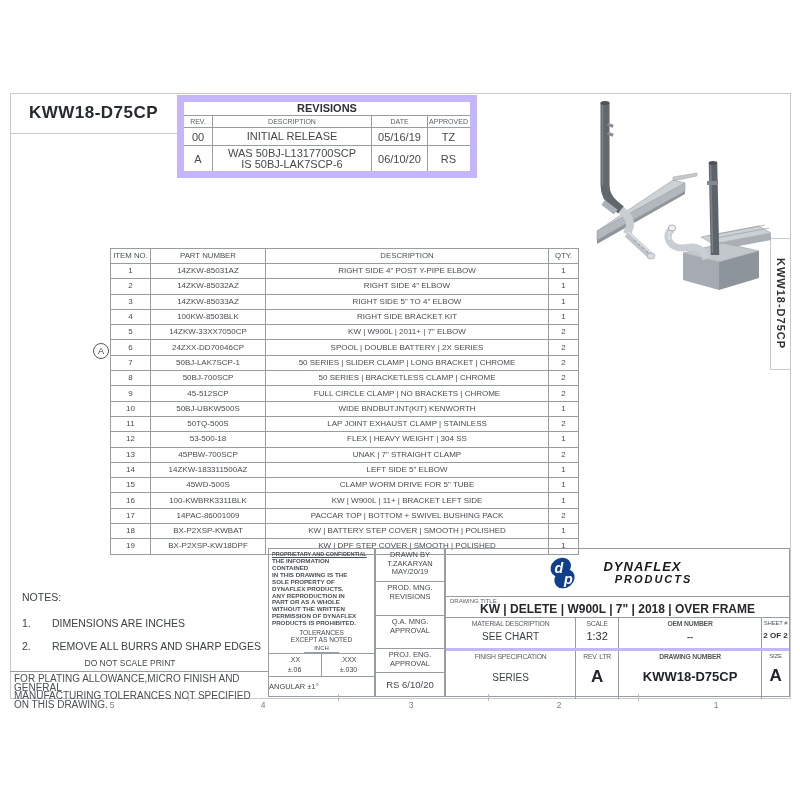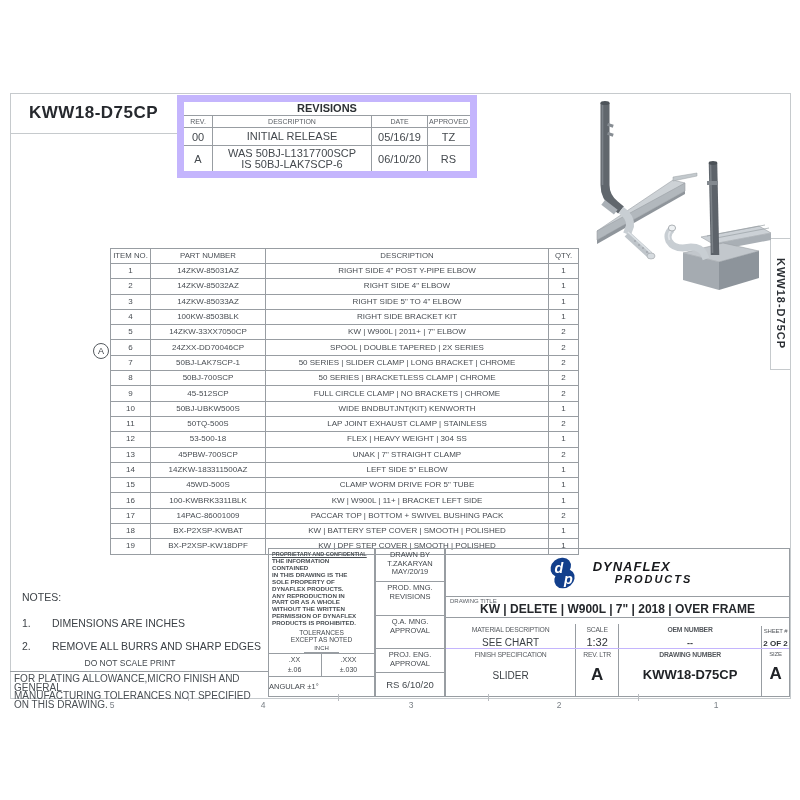--- a/index.html
+++ b/index.html
@@ -68,29 +68,29 @@
   .appr{left:375px;top:548px;width:70px;height:149px;border:1px solid #989da2;box-sizing:border-box;
         display:flex;flex-direction:column;font-size:7.5px;color:#44494e;text-align:center;}
   .appr>div{border-bottom:1px solid #989da2;line-height:8.6px;display:flex;flex-direction:column;
             justify-content:flex-start;padding-top:2px;box-sizing:border-box;}
   .appr>div:last-child{border-bottom:none;}
   .ar1{height:33px;} .ar2{height:34px;} .ar3{height:33px;} .ar4{height:24px;}
   .ar5{height:23px;font-size:9.5px;justify-content:center !important;font-weight:normal;}
   
   .tb{left:445px;top:548px;width:345px;height:149px;border:1px solid #989da2;box-sizing:border-box;}
   .logo-row{height:47px;border-bottom:1px solid #989da2;display:flex;align-items:center;justify-content:center;gap:6px;}
-  .logo-words{display:flex;flex-direction:column;line-height:13px;}
+  .logo-words{display:flex;flex-direction:column;line-height:13px;text-align:center;}
   .logo-w1{font-size:13px;font-weight:bold;font-style:italic;letter-spacing:1px;color:#17191c;}
   .logo-w2{font-size:11px;font-weight:bold;font-style:italic;letter-spacing:2px;color:#17191c;margin-left:22px;}
   .title-row{height:20px;border-bottom:1px solid #989da2;position:relative;padding-left:44px;}
   .title-label{position:absolute;left:4px;top:1px;font-size:6px;color:#5a5f65;}
   .title-text{position:absolute;left:0;bottom:1px;width:100%;text-align:center;font-size:12px;
               font-weight:bold;color:#24272b;}
   .tb-grid{display:flex;}
-  .tb-grid.r1{height:30px;border-bottom:1px solid #c4b5fd;align-items:flex-end;}
+  .tb-grid.r1{height:30px;border-bottom:3px solid #c4b5fd;}
   .tb-grid.r2{height:48px;}
   .tb-cell{box-sizing:border-box;text-align:center;position:relative;}
   .tb-cell+.tb-cell{border-left:1px solid #989da2;}
   .cw1{width:130px;} .cw2{width:43px;} .cw3{width:144px;} .cw4{width:28px;}
   .cell-label{font-size:6.8px;color:#55595e;margin-top:2px;letter-spacing:-.2px;}
   .cell-label.b{font-weight:bold;}
   .cell-label.s{font-size:6px;}
   .v-mat{font-size:10px;margin-top:4px;color:#3a3f44;}
   .v-scale{font-size:11px;margin-top:3px;color:#2e3237;}
   .v-oem{font-size:9px;font-weight:bold;margin-top:5px;color:#3a3f44;}
@@ -187,21 +187,21 @@
         <tr>
           <td>5</td>
           <td>14ZKW-33XX7050CP</td>
           <td>KW | W900L | 2011+ | 7" ELBOW</td>
           <td>2</td>
         </tr>
 
         <tr>
           <td>6</td>
           <td>24ZXX-DD70046CP</td>
-          <td>SPOOL | DOUBLE TAPERED | 2X SERIES</td>
+          <td>SPOOL | DOUBLE BATTERY | 2X SERIES</td>
           <td>2</td>
         </tr>
 
         <tr>
           <td>7</td>
           <td>50BJ-LAK7SCP-1</td>
           <td>50 SERIES | SLIDER CLAMP | LONG BRACKET | CHROME</td>
           <td>2</td>
         </tr>
 
@@ -418,21 +418,21 @@
         <div class="v-oem">--</div>
       </div>
       <div class="tb-cell cw4">
         <div class="cell-label s">SHEET #</div>
         <div class="v-sheet">2 OF 2</div>
       </div>
     </div>
     <div class="tb-grid r2">
       <div class="tb-cell cw1">
         <div class="cell-label">FINISH SPECIFICATION</div>
-        <div class="v-finish">SLIDER</div>
+        <div class="v-finish">SERIES</div>
       </div>
       <div class="tb-cell cw2">
         <div class="cell-label">REV. LTR</div>
         <div class="v-rev">A</div>
       </div>
       <div class="tb-cell cw3">
         <div class="cell-label b">DRAWING NUMBER</div>
         <div class="v-dwg">KWW18-D75CP</div>
       </div>
       <div class="tb-cell cw4">

